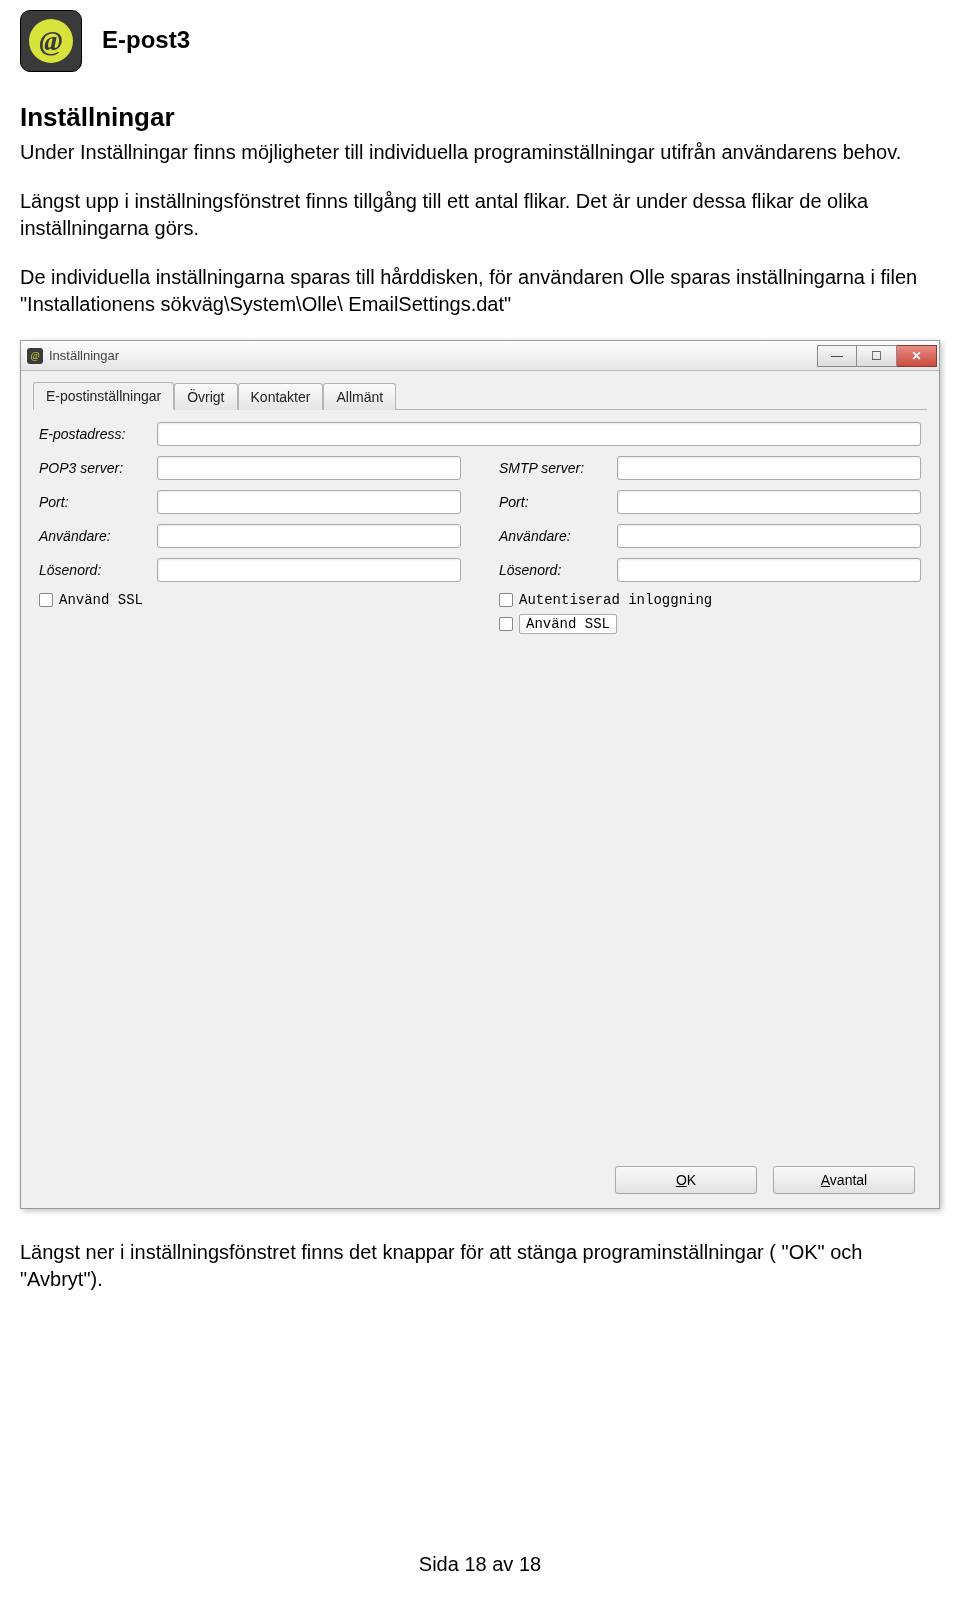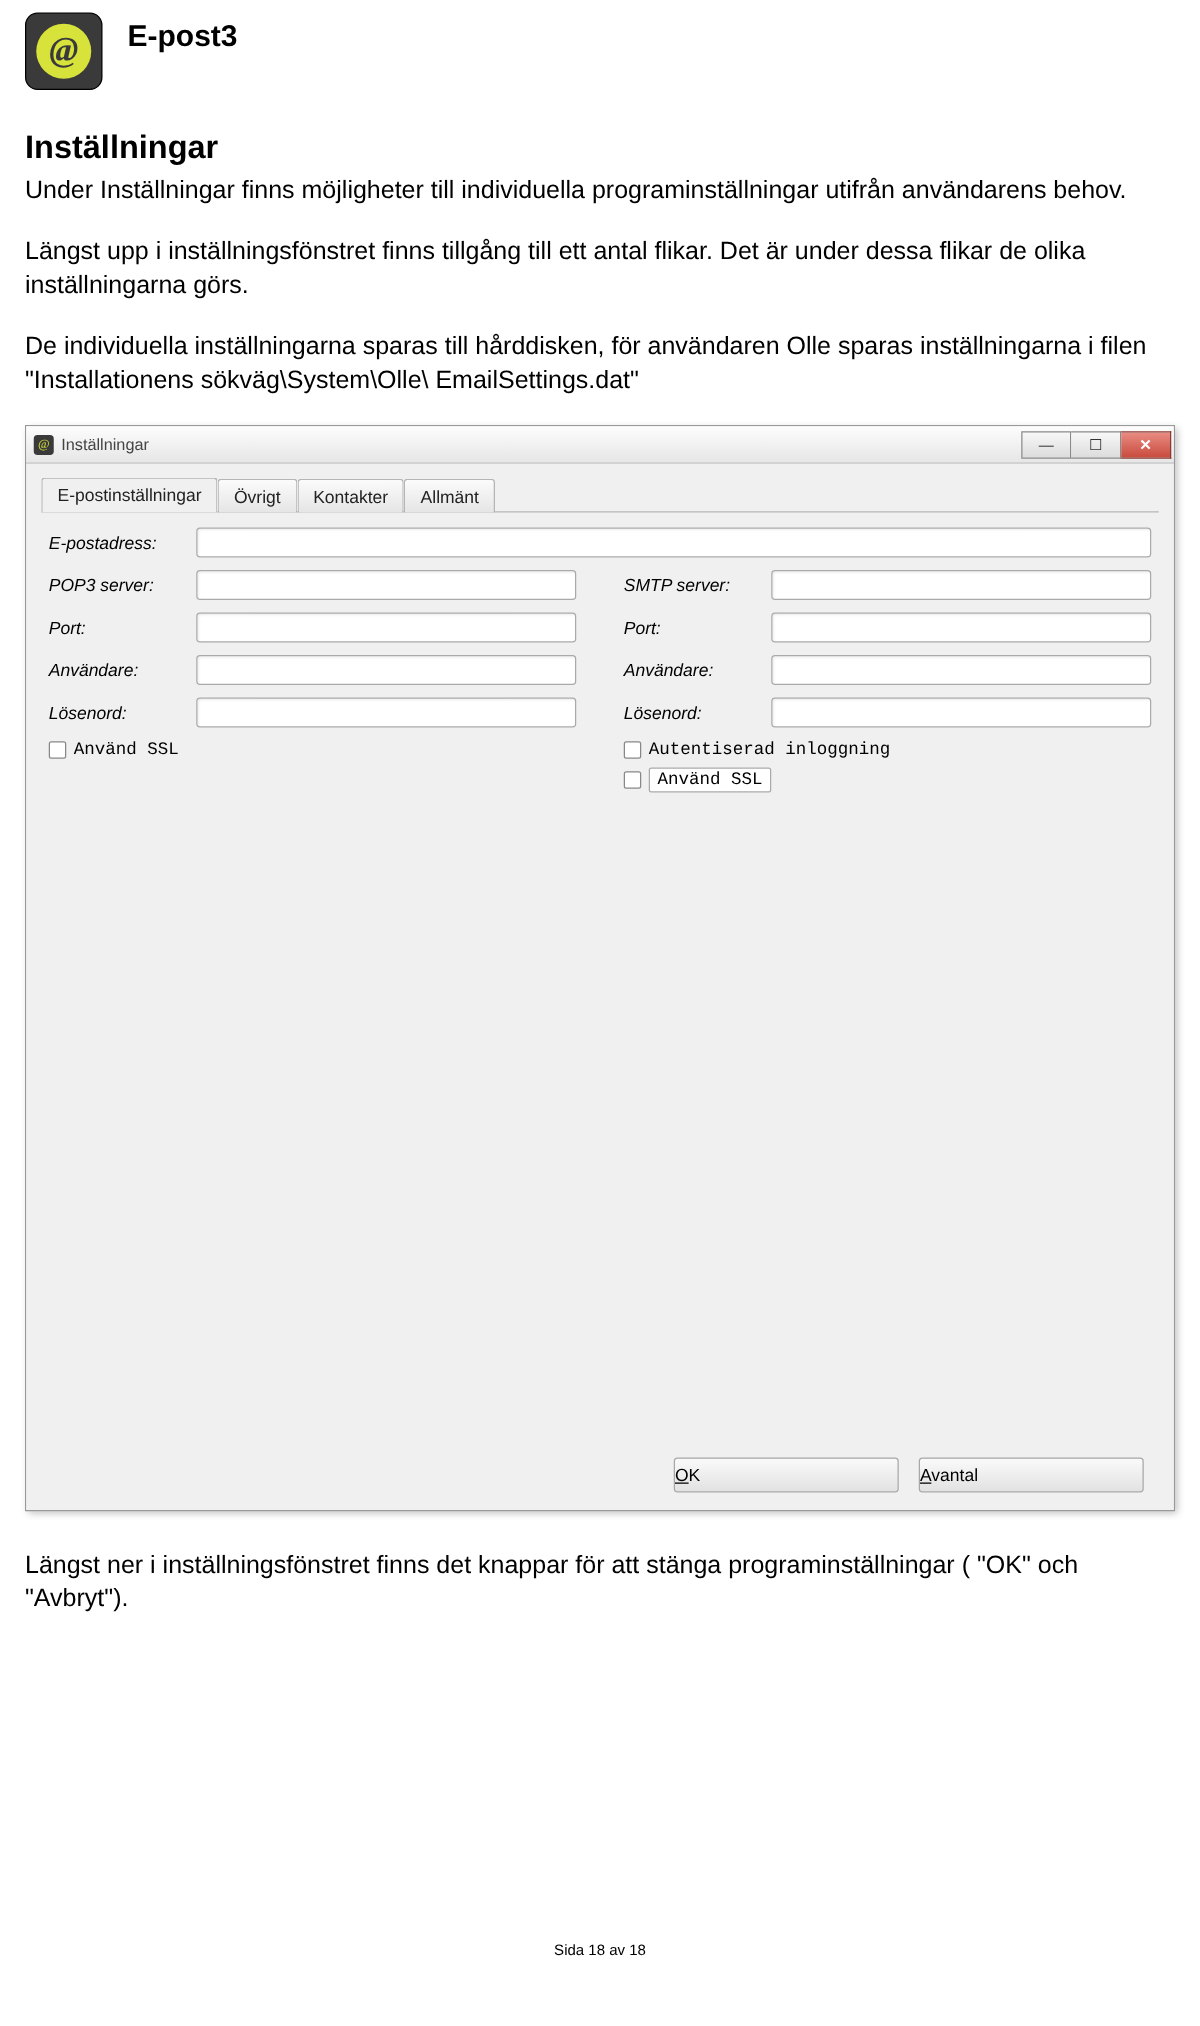--- a/index.html
+++ b/index.html
@@ -41,21 +41,21 @@
     justify-content: center;
     font-style: italic;
     font-family: Georgia, serif;
     font-size: 28px;
     color: #3a3a3a;
     font-weight: bold;
   }
   .doc-title {
     font-weight: bold;
     font-size: 24px;
-    margin-top: 6px;
+    margin-top: 16px;
   }
   .sec-heading {
     font-weight: bold;
     font-size: 26px;
     margin: 10px 0 6px 0;
   }
   .para {
     font-size: 20px;
     line-height: 1.35;
     margin: 0 0 22px 0;
@@ -208,36 +208,36 @@
 
   .big-gap { height: 520px; }
 
   .button-row {
     display:flex;
     justify-content:flex-end;
     gap: 16px;
     padding: 6px 6px 0 0;
   }
   .dlg-btn {
-    width: 180px;
+    width: 142px;
     height: 28px;
     background: linear-gradient(#fafafa,#e2e2e2);
     border: 1px solid #a8a8a8;
     border-radius: 3px;
     font-size: 14px;
     display:flex;
     align-items:center;
-    justify-content:flex-start;
+    justify-content:center;
     cursor: pointer;
   }
   .dlg-btn .ul { text-decoration: underline; }
 
   .footer {
     text-align:center;
-    font-size: 12px;
+    font-size: 20px;
     margin-top: 260px;
   }
 </style>
 </head>
 <body>
 
 <div class="page">
 
   <div class="header-row">
     <div class="app-icon-box">

